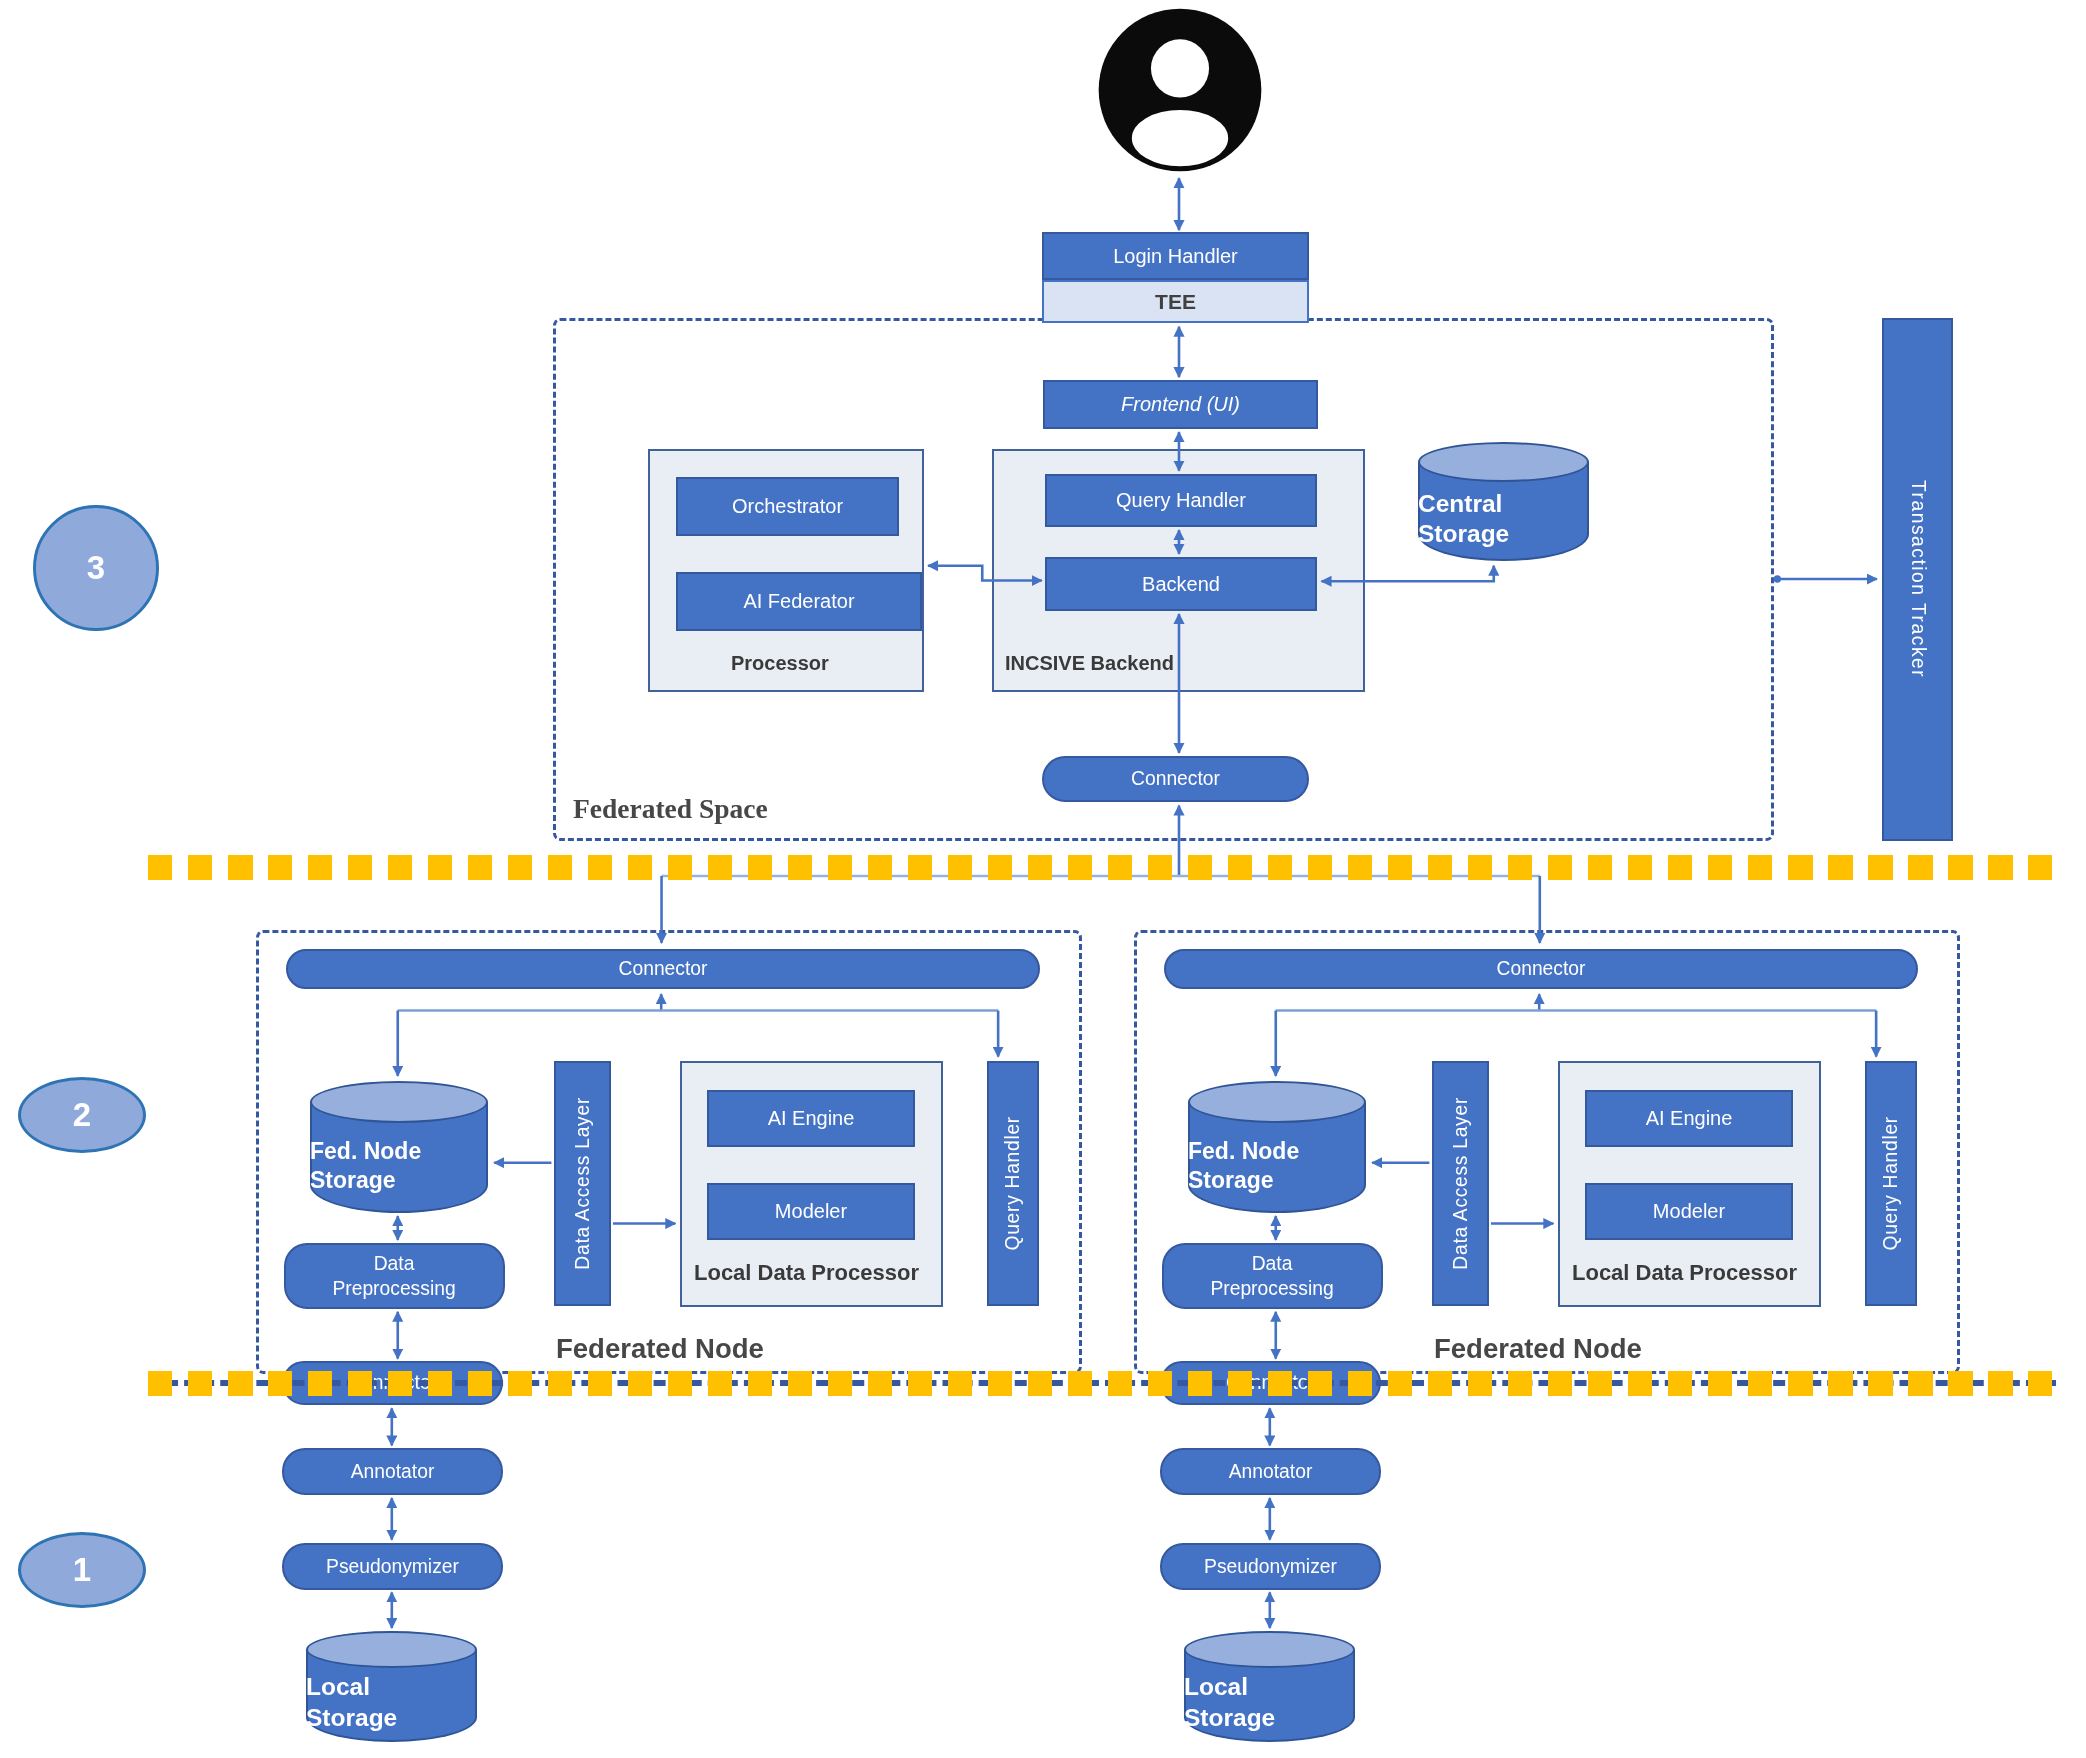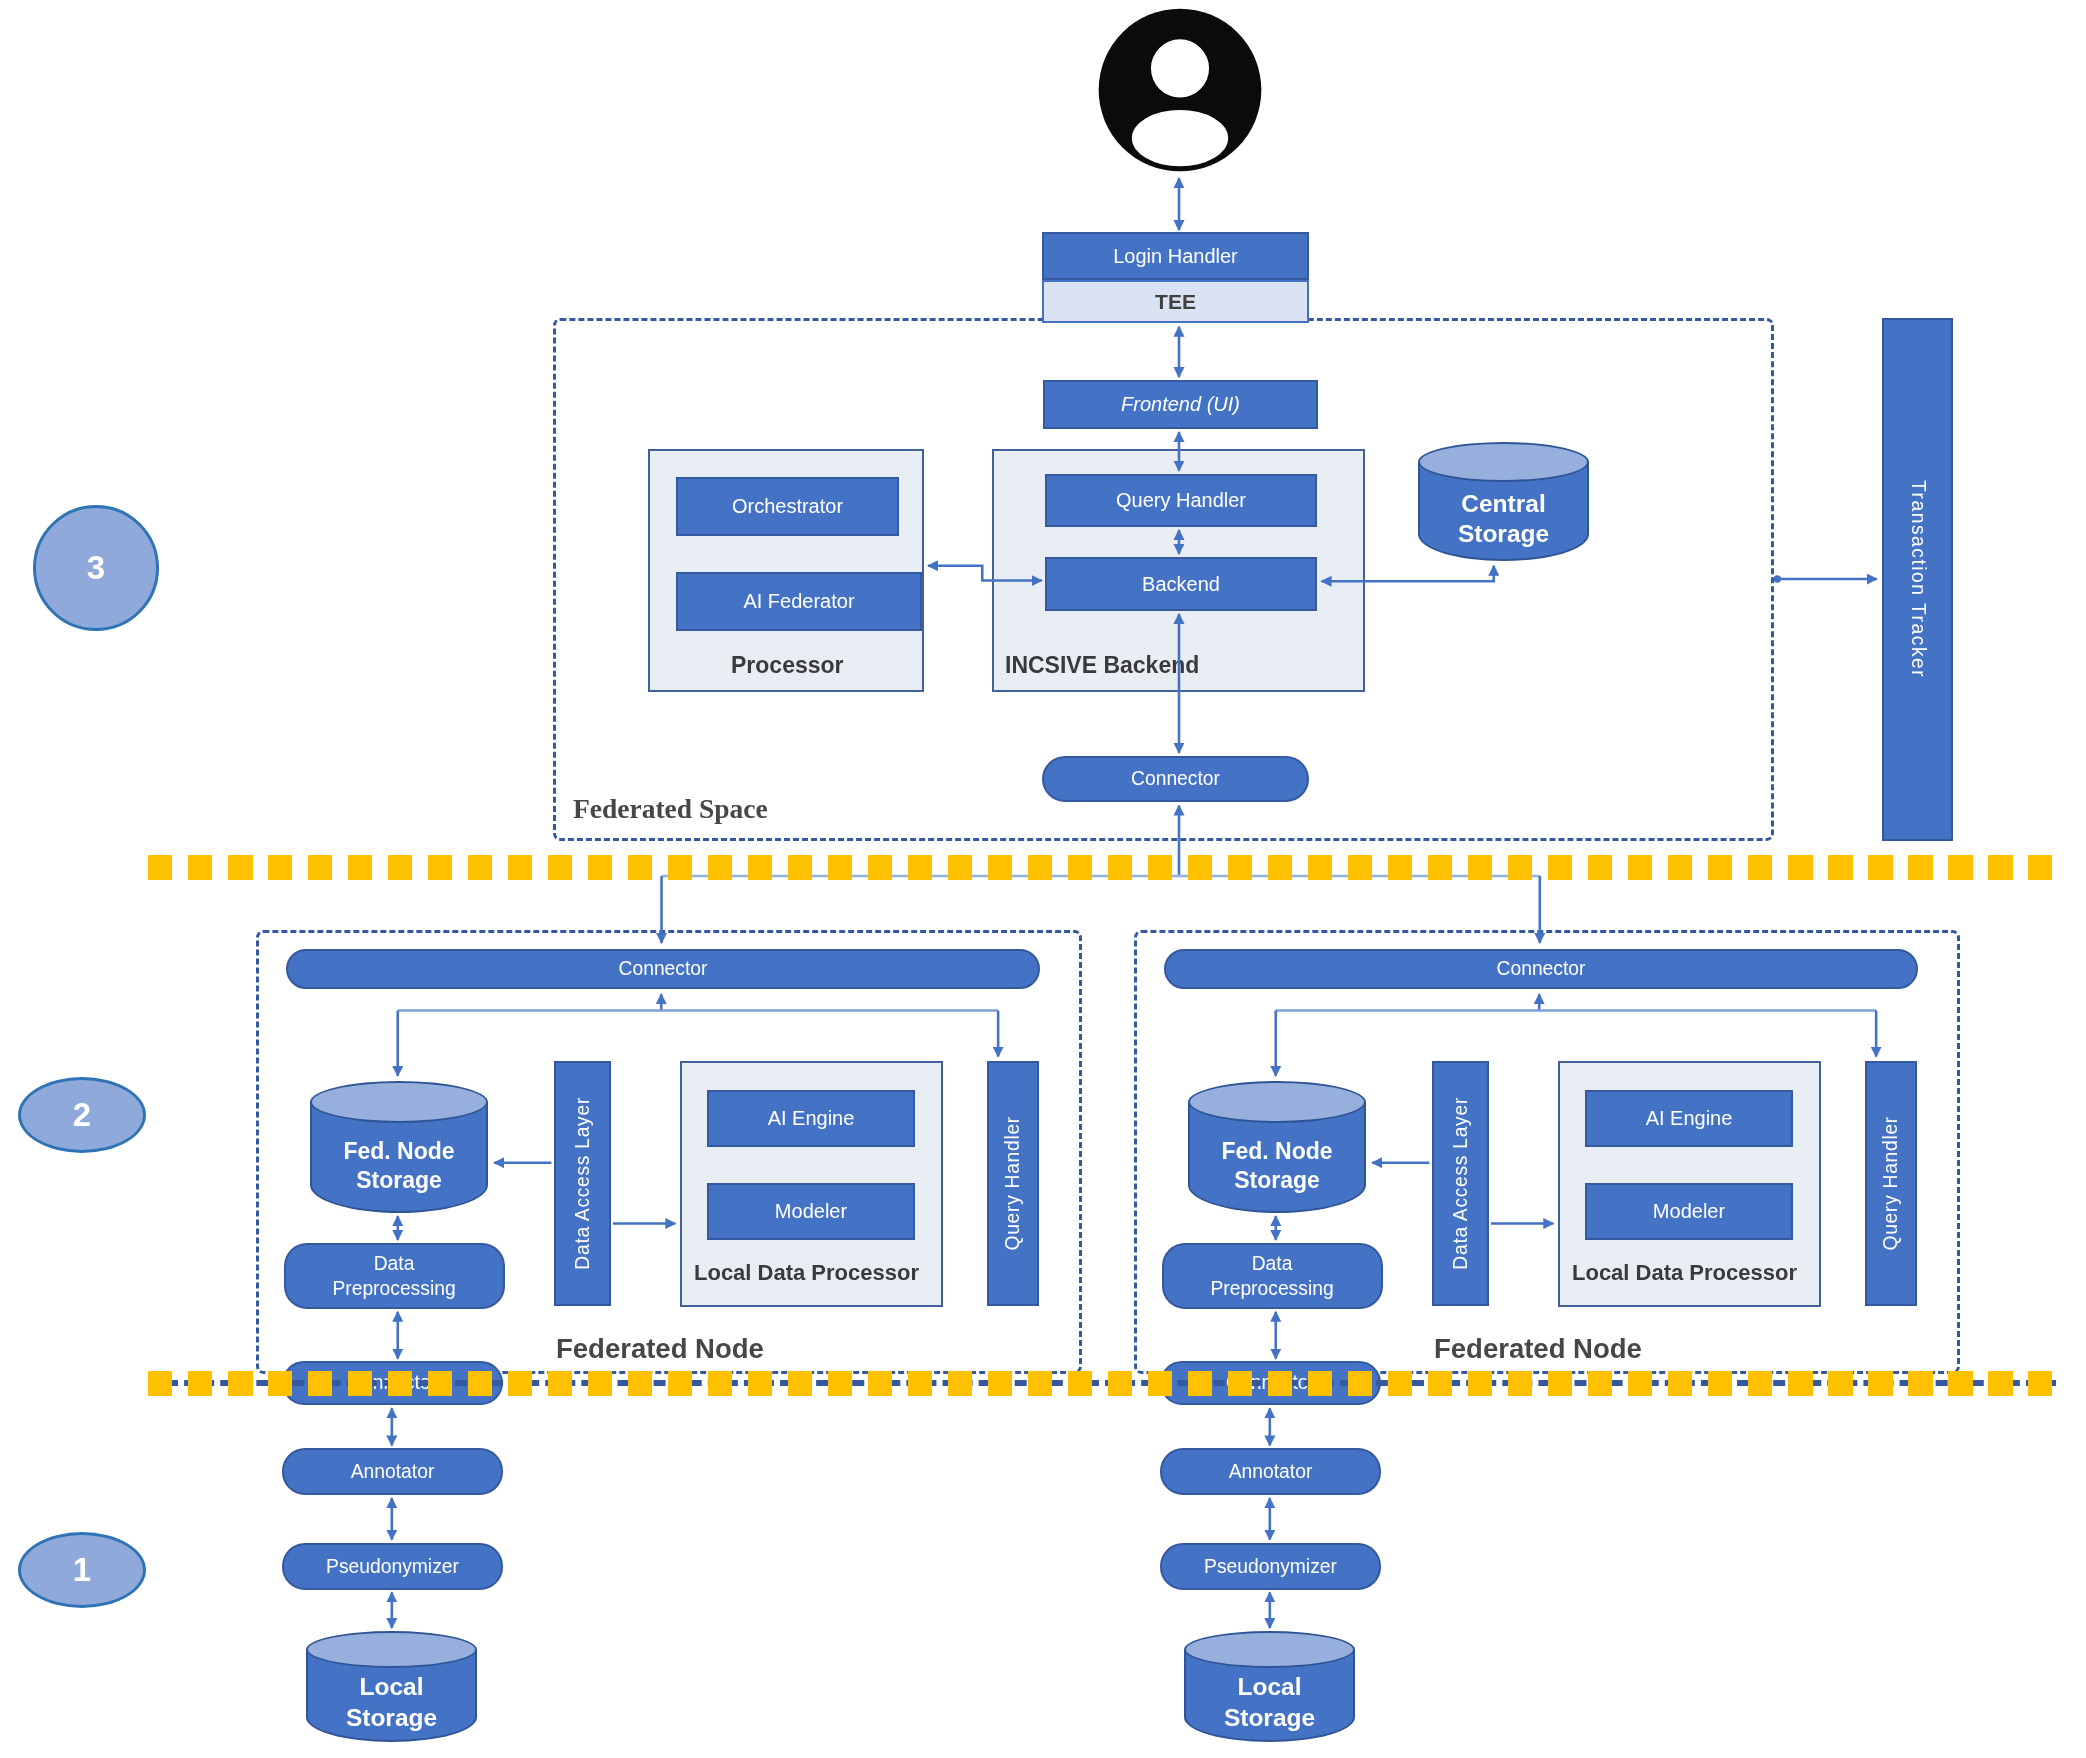--- a/index.html
+++ b/index.html
@@ -16,21 +16,21 @@
     color:#ffffff; display:flex; align-items:center; justify-content:center;
     text-align:center; font-size:20px; box-sizing:border-box;
   }
   .box.small { font-size:19.3px;border-radius:23px; }
 
   
   .container {
     position:absolute; background:#e9edf4; border:2.2px solid #41619b; box-sizing:border-box;
   }
   .container-label {
-    position:absolute; color:#3a3a3a; font-weight:bold; font-size:23px; white-space:nowrap;
+    position:absolute; color:#3a3a3a; font-weight:bold; font-size:20px; white-space:nowrap;
   }
 
   
   .dashed-rect {
     position:absolute; border:3px dashed #3558a0; border-radius:7.4px; box-sizing:border-box;
   }
 
   .zone-label {
     position:absolute; color:#474747; font-size:27.5px; font-weight:600; white-space:nowrap;
   }
@@ -49,21 +49,21 @@
     position:absolute; left:0; right:0; top:calc(var(--e)/2); bottom:0;
     background:#4472c4; border:2.2px solid #2f5597; border-top:none;
     border-radius:0 0 50% 50% / 0 0 calc(var(--e)/1.5) calc(var(--e)/1.5);
   }
   .cyl-top {
     position:absolute; left:0; right:0; top:0; height:var(--e);
     background:#96afdd; border:2.2px solid #2f5597; border-radius:50%; box-sizing:border-box;
   }
   .cyl-text {
     position:absolute; left:0; right:0; top:var(--e); bottom:4.5px;
-    display:flex; flex-direction:column; align-items:center; justify-content:center;
+    display:flex; flex-direction:column; justify-content:center;
     color:#fff; font-weight:bold; line-height:1.25;
   }
 
   
   .stage-circle {
     position:absolute; background:#8fa9db; border:3px solid #2e74b5; border-radius:50%;
     display:flex; align-items:center; justify-content:center;
     color:#ffffff; font-weight:bold; font-size:33px; box-sizing:border-box;
   }
 

